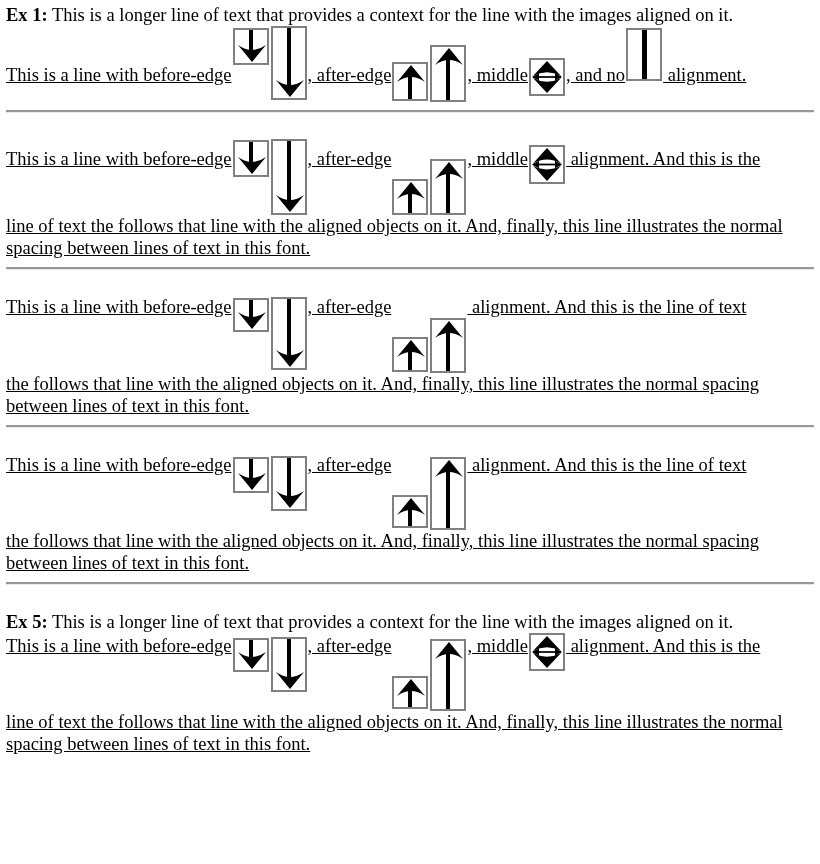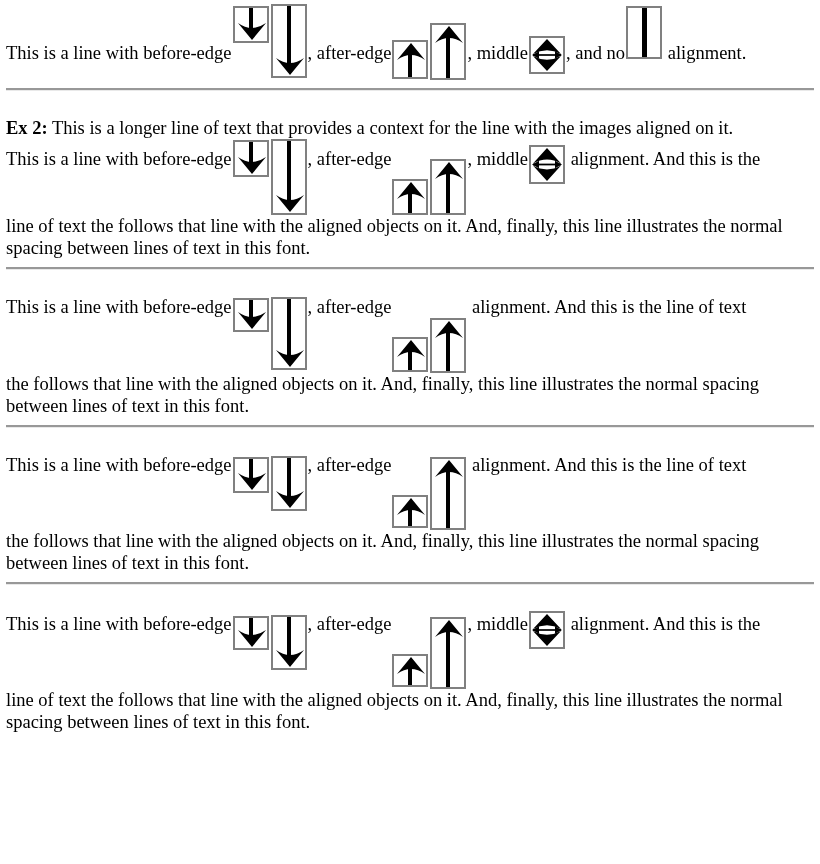--- a/index.html
+++ b/index.html
@@ -6,21 +6,21 @@
   body{
     font-family:"Liberation Serif","DejaVu Serif",serif;
     font-size:18.5px;
     line-height:22px;
     color:#000;
     margin:4px 6px;
     width:808px;
   }
   .example{margin:0;}
   .ctx-line{margin:0;}
-  .flow{margin:0;}
+  .flow{margin:0;text-decoration:underline;}
   b{font-weight:bold;}
   hr.section-divider{
     border:0;
     border-top:2px solid #989898;
     border-bottom:1px solid #e9e9e9;
     height:0;
     margin:8px 0 26px 0;
   }
   
   .box{
@@ -83,41 +83,41 @@
   .ex5 .i-su{height:33px;vertical-align:-57px;}
   .ex5 .i-bu{height:72px;vertical-align:-59px;}
   .ex5 .i-mid{height:38px;vertical-align:-19px;}
 </style>
 </head>
 <body>
 
 <div class="page">
 
   <section class="example ex1">
+    <div class="ctx-line"><b>Ex 1:</b> <span>This is a longer line of text that provides a context for the line with the images aligned on it.</span></div>
     <div class="flow"><span>This is a line with before-edge</span><span class="box i-sd"><svg class="head" viewBox="0 0 30 18" preserveAspectRatio="none">
             <path d="M15 18 L1 1 Q15 11 29 1 Z"></path>
           </svg><span class="shaft"></span></span><span class="box i-bd"><svg class="head" viewBox="0 0 30 18" preserveAspectRatio="none">
             <path d="M15 18 L1 1 Q15 11 29 1 Z"></path>
           </svg><span class="shaft"></span></span><span>, after-edge</span><span class="box i-su"><svg class="head" viewBox="0 0 30 18" preserveAspectRatio="none">
             <path d="M15 0 L1 17 Q15 7 29 17 Z"></path>
           </svg><span class="shaft"></span></span><span class="box i-bu"><svg class="head" viewBox="0 0 30 18" preserveAspectRatio="none">
             <path d="M15 0 L1 17 Q15 7 29 17 Z"></path>
           </svg><span class="shaft"></span></span><span>, middle</span><span class="box i-mid"><svg class="midglyph" viewBox="0 0 30 30" preserveAspectRatio="none">
             <path d="M15 0 L29 14 Q15 7 1 14 Z"></path>
             <path d="M15 30 L29 16 Q15 23 1 16 Z"></path>
             <rect x="1" y="14.2" width="28" height="1.6"></rect>
             <path d="M0 15 L7 11.5 L7 18.5 Z"></path>
             <path d="M30 15 L23 11.5 L23 18.5 Z"></path>
           </svg></span><span>, and no</span><span class="box i-tall"><span class="shaft"></span></span><span> alignment.</span><br></div>
   </section>
 
   <hr class="section-divider">
 
   <section class="example ex2">
-    <div class="ctx-line"><b>Ex 2:</b> <span>This is a longer line of text that provides a context for the line with the images aligned on it.</span></div>
     <div class="flow"><span>This is a line with before-edge</span><span class="box i-sd"><svg class="head" viewBox="0 0 30 18" preserveAspectRatio="none">
             <path d="M15 18 L1 1 Q15 11 29 1 Z"></path>
           </svg><span class="shaft"></span></span><span class="box i-bd"><svg class="head" viewBox="0 0 30 18" preserveAspectRatio="none">
             <path d="M15 18 L1 1 Q15 11 29 1 Z"></path>
           </svg><span class="shaft"></span></span><span>, after-edge</span><span class="box i-su"><svg class="head" viewBox="0 0 30 18" preserveAspectRatio="none">
             <path d="M15 0 L1 17 Q15 7 29 17 Z"></path>
           </svg><span class="shaft"></span></span><span class="box i-bu"><svg class="head" viewBox="0 0 30 18" preserveAspectRatio="none">
             <path d="M15 0 L1 17 Q15 7 29 17 Z"></path>
           </svg><span class="shaft"></span></span><span>, middle</span><span class="box i-mid"><svg class="midglyph" viewBox="0 0 30 30" preserveAspectRatio="none">
             <path d="M15 0 L29 14 Q15 7 1 14 Z"></path>
@@ -152,20 +152,21 @@
           </svg><span class="shaft"></span></span><span>, after-edge</span><span class="box i-su"><svg class="head" viewBox="0 0 30 18" preserveAspectRatio="none">
             <path d="M15 0 L1 17 Q15 7 29 17 Z"></path>
           </svg><span class="shaft"></span></span><span class="box i-bu"><svg class="head" viewBox="0 0 30 18" preserveAspectRatio="none">
             <path d="M15 0 L1 17 Q15 7 29 17 Z"></path>
           </svg><span class="shaft"></span></span><span> alignment. And this is the line of text</span><br><span>the follows that line with the aligned objects on it. And, finally, this line illustrates the normal spacing between lines of text in this font.</span></div>
   </section>
 
   <hr class="section-divider">
 
   <section class="example ex5">
+    <div class="ctx-line"><b>Ex 5:</b> <span>This is a longer line of text that provides a context for the line with the images aligned on it.</span></div>
     <div class="flow"><span>This is a line with before-edge</span><span class="box i-sd"><svg class="head" viewBox="0 0 30 18" preserveAspectRatio="none">
             <path d="M15 18 L1 1 Q15 11 29 1 Z"></path>
           </svg><span class="shaft"></span></span><span class="box i-bd"><svg class="head" viewBox="0 0 30 18" preserveAspectRatio="none">
             <path d="M15 18 L1 1 Q15 11 29 1 Z"></path>
           </svg><span class="shaft"></span></span><span>, after-edge</span><span class="box i-su"><svg class="head" viewBox="0 0 30 18" preserveAspectRatio="none">
             <path d="M15 0 L1 17 Q15 7 29 17 Z"></path>
           </svg><span class="shaft"></span></span><span class="box i-bu"><svg class="head" viewBox="0 0 30 18" preserveAspectRatio="none">
             <path d="M15 0 L1 17 Q15 7 29 17 Z"></path>
           </svg><span class="shaft"></span></span><span>, middle</span><span class="box i-mid"><svg class="midglyph" viewBox="0 0 30 30" preserveAspectRatio="none">
             <path d="M15 0 L29 14 Q15 7 1 14 Z"></path>

